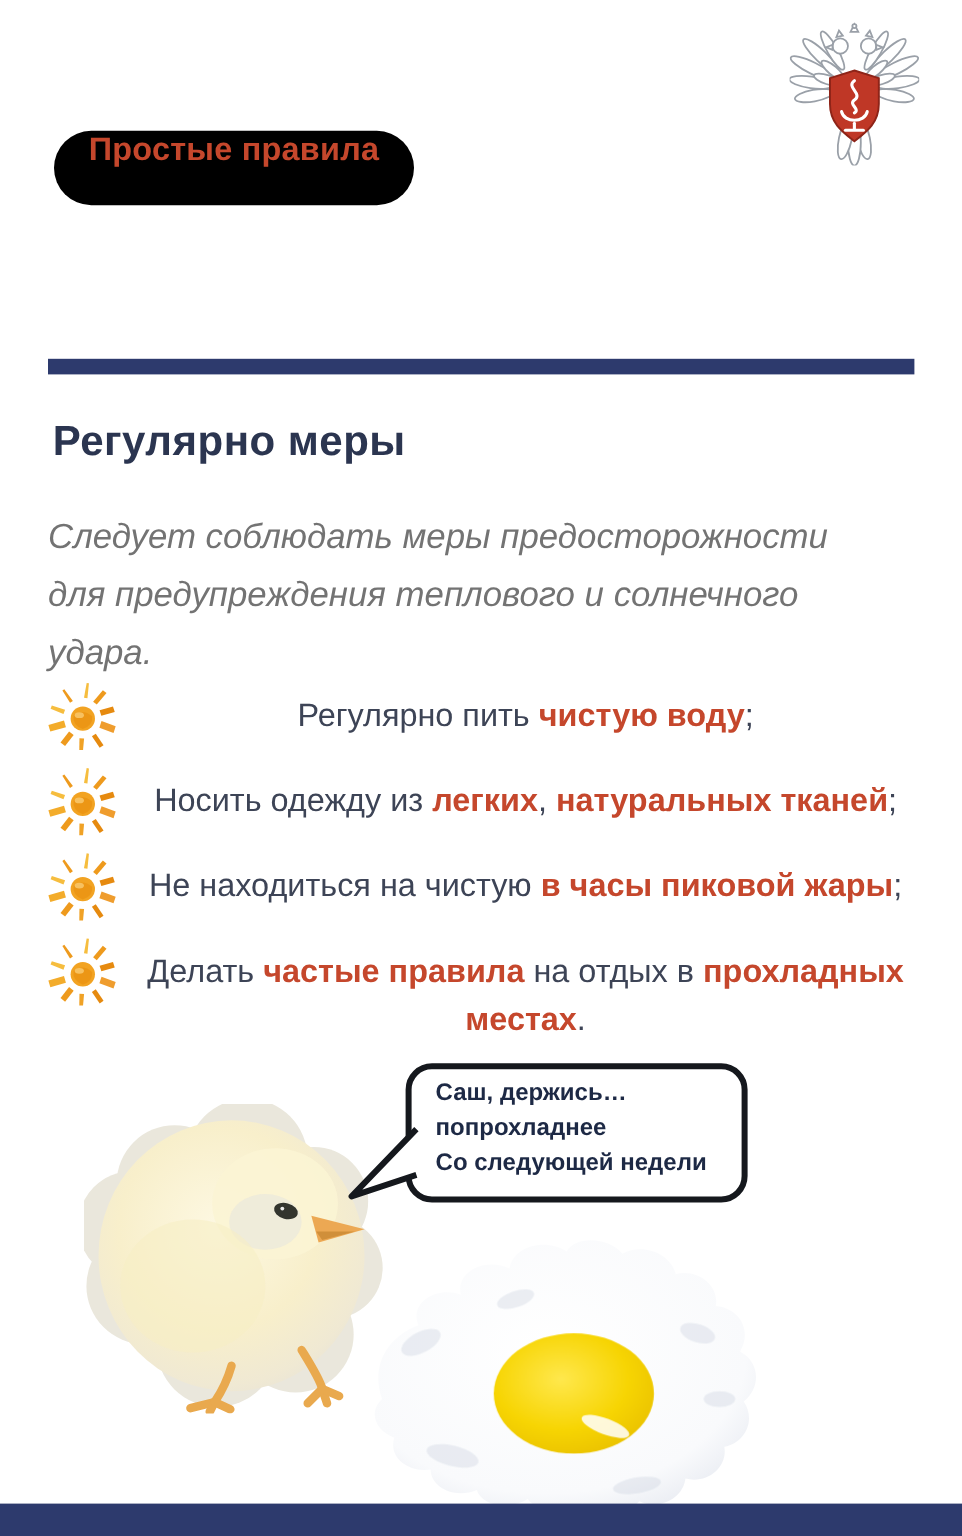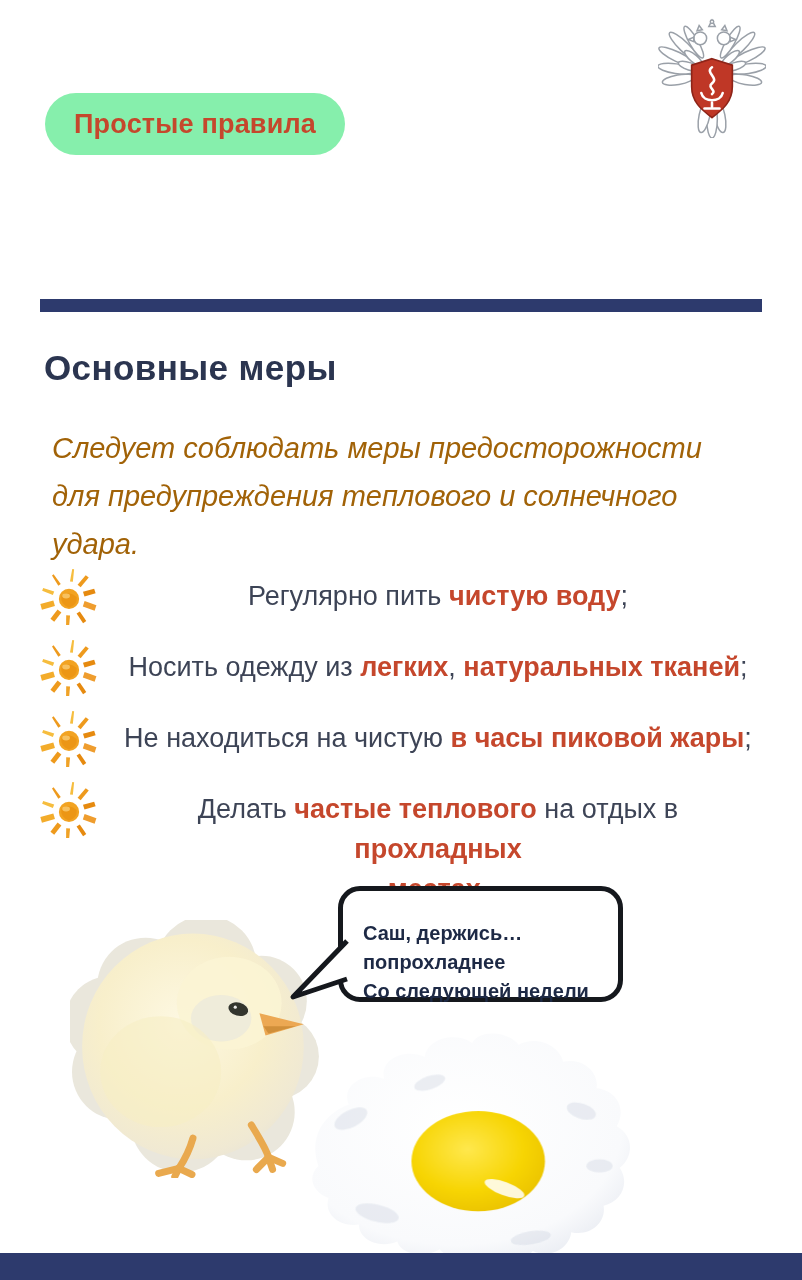--- a/index.html
+++ b/index.html
@@ -1,47 +1,47 @@
 <!DOCTYPE html>
 <html><head>
 <meta charset="utf-8">
 <style>
   * { margin:0; padding:0; box-sizing:border-box; }
   html,body { background:#fff; }
   body { font-family:"Liberation Sans", sans-serif; }
   .page { position:relative; width:802px; height:1280px; background:#ffffff; overflow:hidden; }
 
   .badge {
-    position:absolute; left:45px; top:93px; height:62px;
-    background:#86efac; border-radius:31px; padding:0 29px;
-    display:flex; align-items:center;
+    position:absolute; left:45px; top:109px; height:62px;
+    background:#000000; border-radius:31px; padding:0 29px;
+    display:flex; 
   }
   .badge span { font-size:27px; font-weight:bold; color:#c5472c; letter-spacing:.2px; }
 
   .emblem { position:absolute; left:658px; top:18px; width:108px; height:120px; }
 
   .rule-top { position:absolute; left:40px; top:299px; width:722px; height:13px; background:#2d3a6d; }
   .rule-bottom { position:absolute; left:0; top:1253px; width:802px; height:27px; background:#2d3a6d; z-index:6; }
 
   .title { position:absolute; left:44px; top:348px; font-size:35px; font-weight:bold; color:#2b3550; letter-spacing:.4px; }
 
-  .intro { position:absolute; left:52px; top:424px; font-size:29px; font-style:italic; color:#a16207; line-height:48px; }
+  .intro { position:absolute; left:40px; top:424px; font-size:29px; font-style:italic; color:#737373; line-height:48px; }
 
   .measures { position:absolute; left:40px; top:567px; width:730px; }
   .bullet-row { display:flex; align-items:flex-start; margin-bottom:13px; }
   .sun { width:58px; height:58px; flex:0 0 58px; margin-right:14px; }
   .bullet-text { font-size:27px; color:#3d4456; line-height:40px; padding-top:9px; width:652px;text-align:center; }
   .bullet-text .hl { color:#c5472c; font-weight:bold; }
 
   .chick { position:absolute; left:70px; top:920px; width:262px; height:258px; z-index:1; }
 
   .bubble {
     position:absolute; left:338px; top:886px; width:285px; height:116px;
     background:#fff; border:5px solid #15181d; border-radius:22px; z-index:4;
-    padding:28px 0 0 20px;
+    padding:6px 0 0 20px;
   }
   .bubble-line { font-size:20px; font-weight:bold; color:#1d2945; line-height:29px; white-space:nowrap; }
   .bubble-tail { position:absolute; left:-54px; top:48px; width:62px; height:62px; overflow:visible; }
 
   .egg { position:absolute; left:278px; top:1024px; width:364px; height:246px; z-index:2; }
 </style>
 </head>
 <body>
 
 <svg width="0" height="0" style="position:absolute">
@@ -112,21 +112,21 @@
     <g stroke="#ffffff" stroke-width="2.4" fill="none" stroke-linecap="round">
       <path d="M50,46 C43,51 57,56 50,61 C45,64.5 55,68 50,71"></path>
       <path d="M40,70 C42,79 58,79 60,70"></path>
       <path d="M50,79 L50,83"></path>
       <path d="M43,84.5 L57,84.5"></path>
     </g>
   </svg>
 
   <div class="rule-top"></div>
 
-  <div class="title">Основные меры</div>
+  <div class="title">Регулярно меры</div>
 
   <div class="intro">
     <div>Следует соблюдать меры предосторожности</div>
     <div>для предупреждения теплового и солнечного</div>
     <div>удара.</div>
   </div>
 
   <div class="measures">
       <div class="bullet-row">
         <svg viewBox="0 0 60 60" class="sun">
@@ -143,21 +143,21 @@
       <div class="bullet-row">
         <svg viewBox="0 0 60 60" class="sun">
           <use href="#sun-icon-def"></use>
         </svg>
         <div class="bullet-text"><span>Не находиться на чистую </span><span class="hl">в часы пиковой жары</span><span>;</span></div>
       </div>
       <div class="bullet-row">
         <svg viewBox="0 0 60 60" class="sun">
           <use href="#sun-icon-def"></use>
         </svg>
-        <div class="bullet-text"><span>Делать </span><span class="hl">частые теплового</span><span> на отдых в </span><span class="hl">прохладных</span><br><span class="hl">местах</span><span>.</span></div>
+        <div class="bullet-text"><span>Делать </span><span class="hl">частые правила</span><span> на отдых в </span><span class="hl">прохладных</span><br><span class="hl">местах</span><span>.</span></div>
       </div>
     </div>
 
   <svg class="chick" viewBox="0 0 260 255">
     <defs>
       <radialGradient id="chickBody" cx="45%" cy="40%" r="68%">
         <stop offset="0" stop-color="#fdf8e2"></stop>
         <stop offset="0.55" stop-color="#f8efcb"></stop>
         <stop offset="0.85" stop-color="#f0e9d3"></stop>
         <stop offset="1" stop-color="#e7e3d7"></stop>

